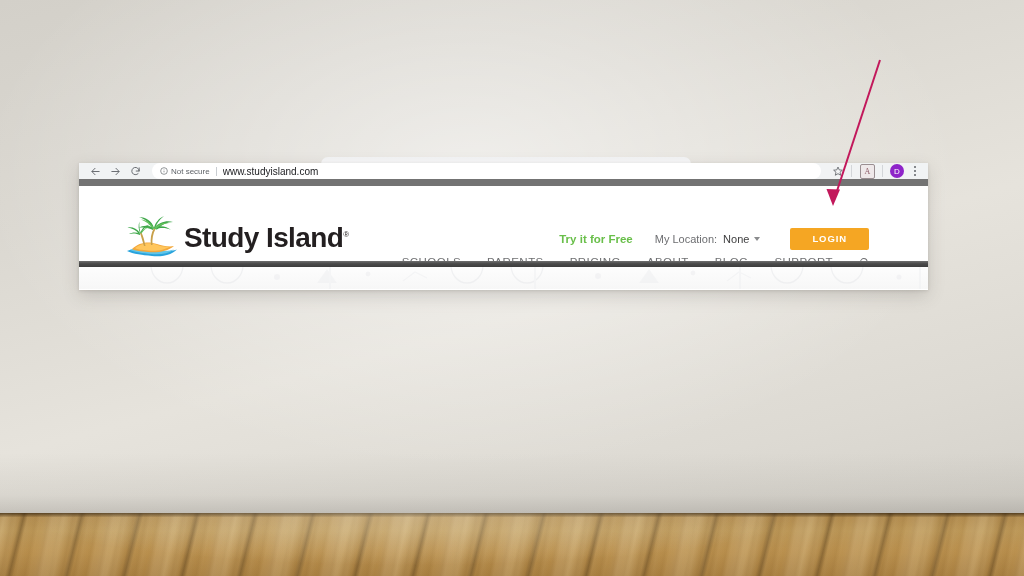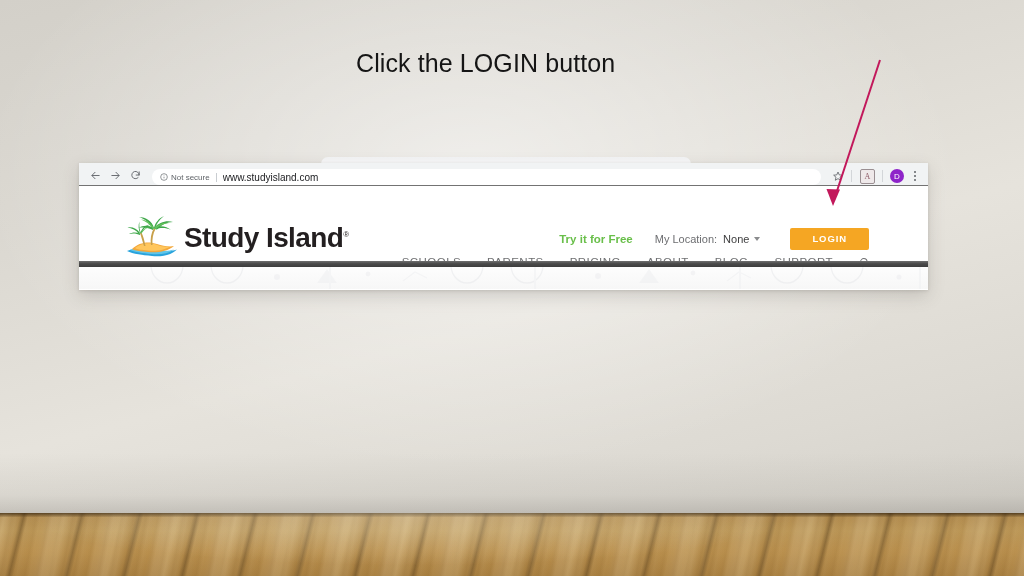--- a/index.html
+++ b/index.html
@@ -113,23 +113,23 @@
     height: 7px;
     background: linear-gradient(to bottom, #f2f3f4, #fbfbfc);
     border-radius: 7px 7px 0 0;
   }
 
   
   #toolbar {
     position: relative;
     height: 23px;
     background: #f1f3f4;
-    border-bottom: 1px solid #737373;
+    border-bottom: 7px solid #737373;
     display: flex;
-    align-items: flex-end;
+    align-items: center;
     padding: 0 6px;
     box-sizing: border-box;
   }
   .nav-btn {
     width: 20px; height: 20px;
     display: flex; align-items: center; justify-content: center;
     color: #5f6368;
     flex: none;
   }
   .nav-btn svg { display: block; }
@@ -315,21 +315,20 @@
     <div id="wall-shadow-bottom"></div>
   </div>
 
   <div id="floor">
     <div id="floor-planks"></div>
     <div id="floor-grain"></div>
     <div id="floor-top-edge"></div>
     <div id="floor-sheen"></div>
   </div>
 
-  <div id="title">Click the LOGIN button</div>
 
   <div id="tabstrip-hint"></div>
 
   <div id="browser">
 
     <div id="toolbar">
 
       <div class="nav-btn">
         <svg width="11" height="11" viewBox="0 0 24 24" fill="none" stroke="currentColor" stroke-width="2" stroke-linecap="round" stroke-linejoin="round">
           <line x1="20" y1="12" x2="5" y2="12"></line>

